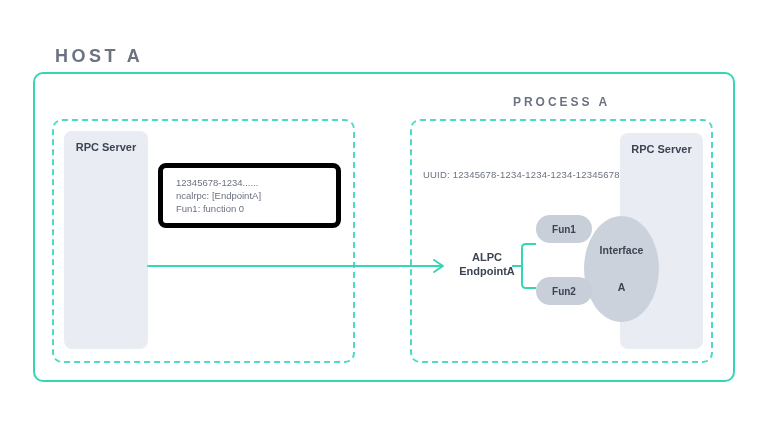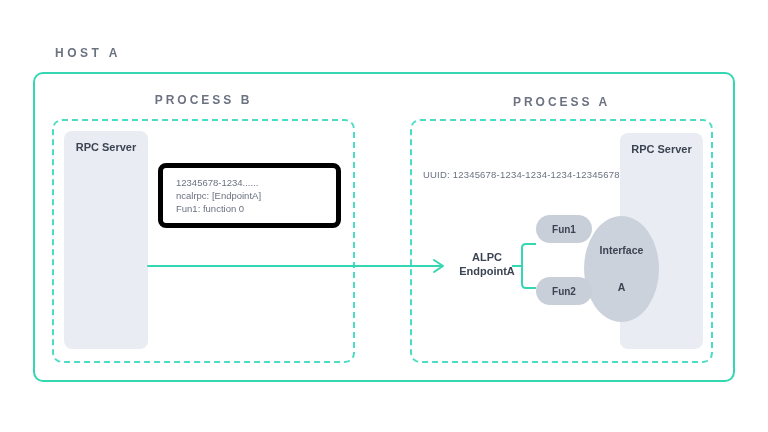--- a/index.html
+++ b/index.html
@@ -1,21 +1,21 @@
 <!DOCTYPE html>
 <html><head>
 <meta charset="utf-8">
 <style>
   html,body{margin:0;padding:0;background:#ffffff;}
   .canvas{
     position:relative;width:768px;height:432px;background:#ffffff;overflow:hidden;
     font-family:"Liberation Sans","DejaVu Sans",sans-serif;
   }
   .host-label{
-    position:absolute;left:55px;top:46px;font-size:12px;font-weight:700;
+    position:absolute;left:55px;top:46px;font-size:18px;font-weight:700;
     letter-spacing:3.5px;color:#6b7280;
   }
   .host-box{
     position:absolute;left:33px;top:72px;width:702px;height:310px;
     border:2px solid #35d6b2;border-radius:10px;box-sizing:border-box;
   }
   .proc-label{
     position:absolute;top:93px;width:303px;text-align:center;
     font-size:12px;font-weight:700;letter-spacing:3px;color:#6b7280;
   }
@@ -66,21 +66,20 @@
   }
 </style>
 </head>
 <body>
 
 <div class="canvas">
 
   <div class="host-label">HOST A</div>
   <div class="host-box"></div>
 
-  <div class="proc-label proc-b-label">PROCESS B</div>
   <div class="proc-box proc-b-box"></div>
 
   <div class="fill-box client-box">
     <div class="box-title">RPC Server</div>
   </div>
 
   <div class="info-box">
     <div class="info-line">12345678-1234......</div>
     <div class="info-line">ncalrpc: [EndpointA]</div>
     <div class="info-line">Fun1: function 0</div>

